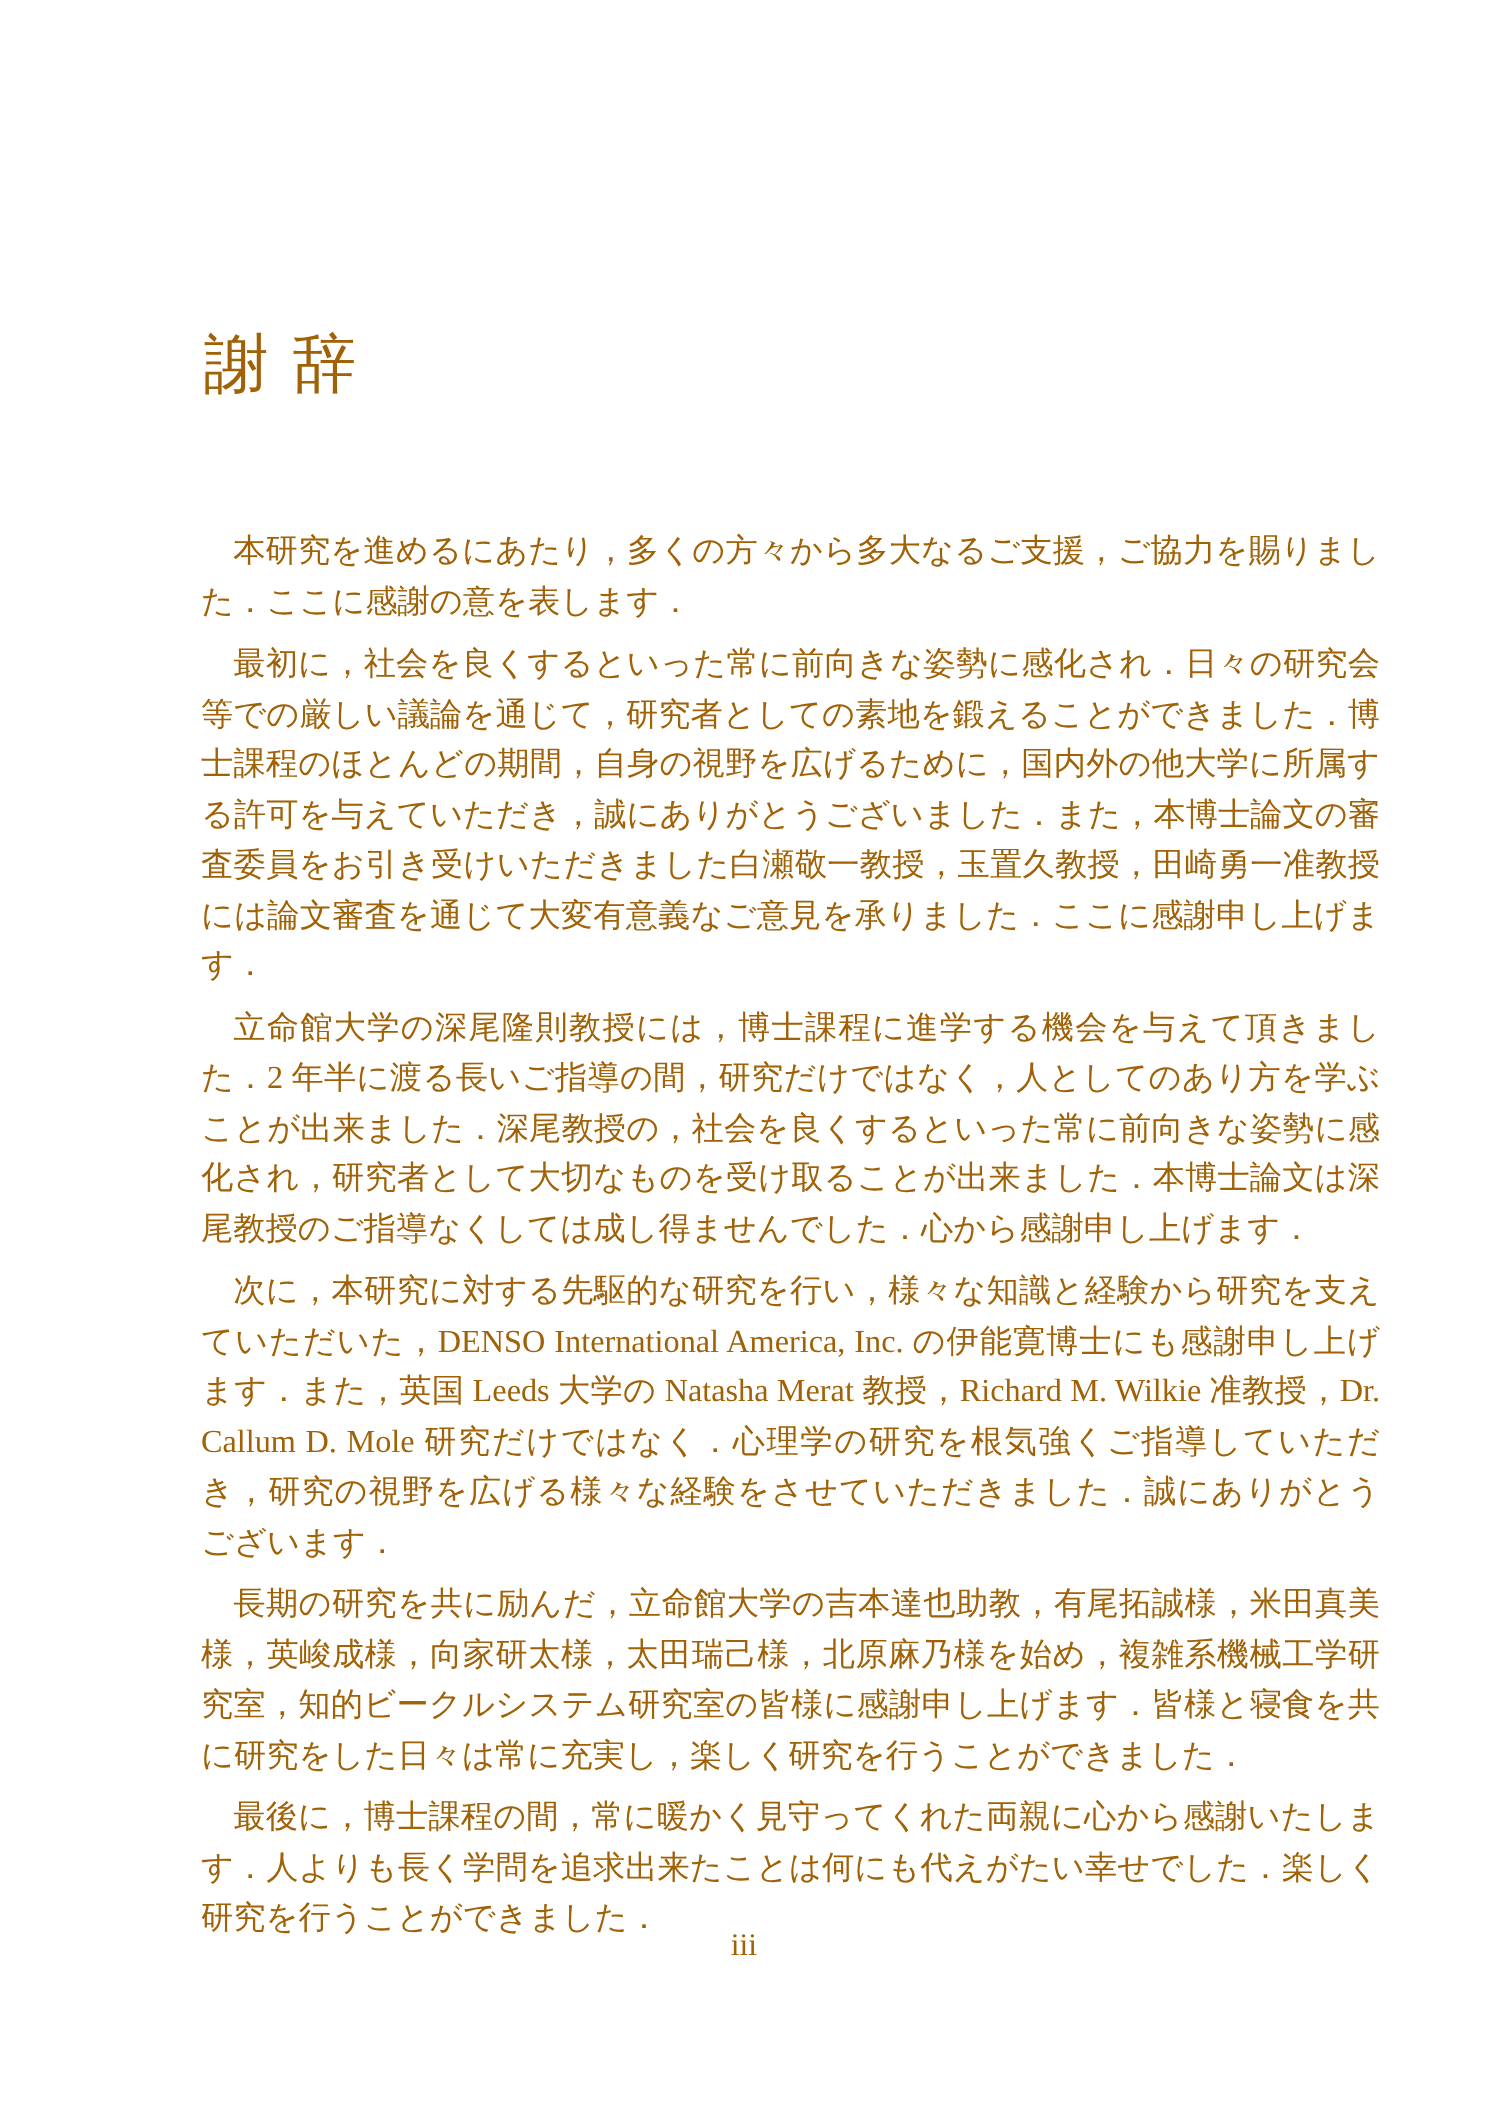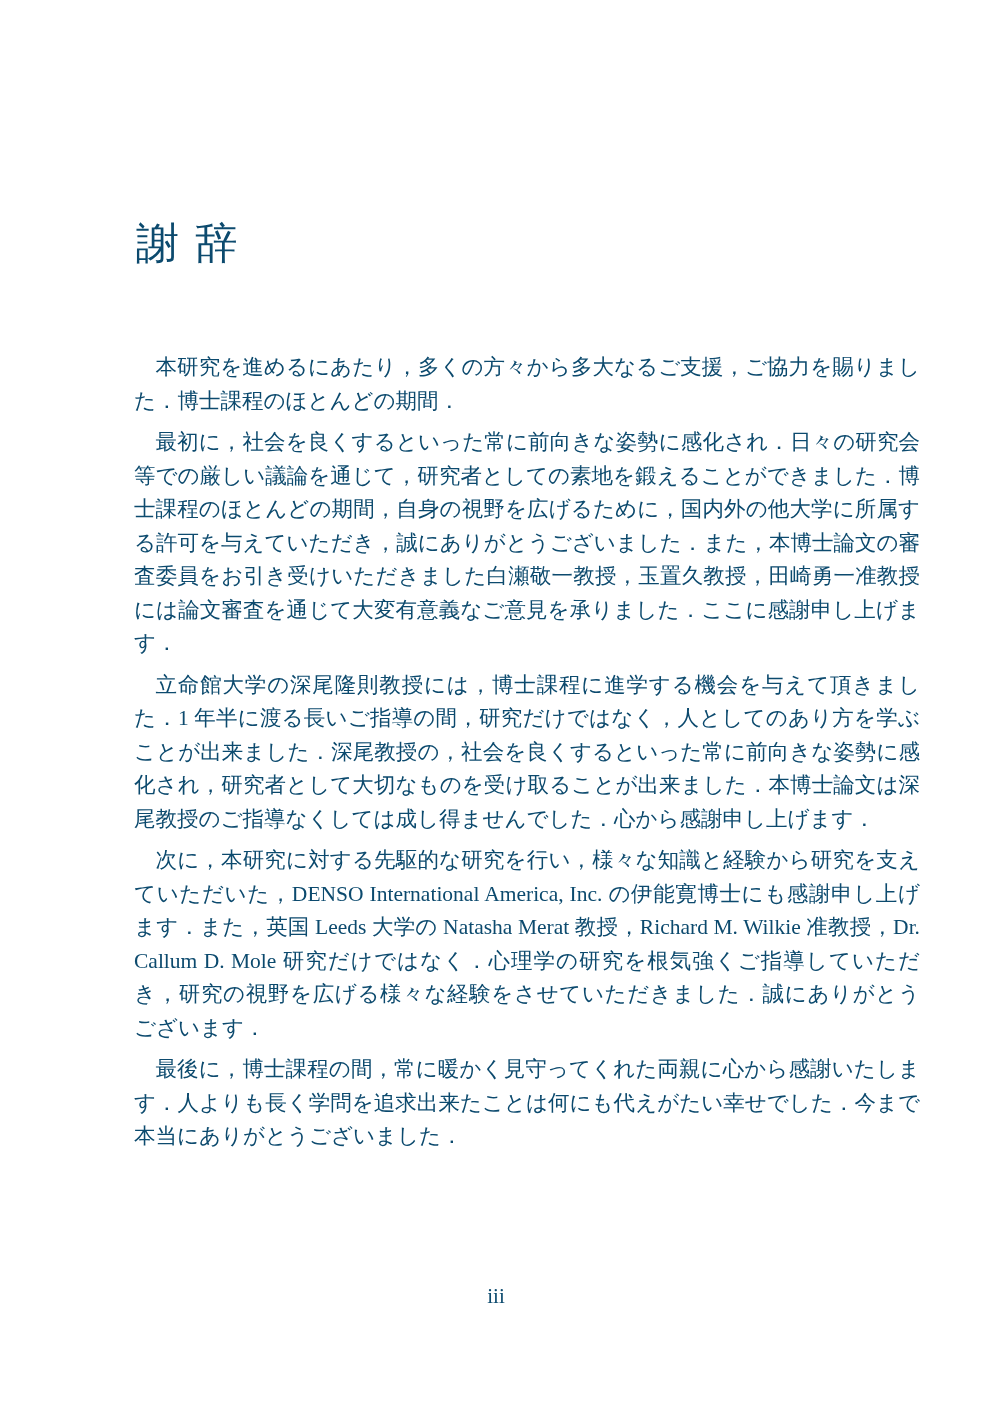--- a/index.html
+++ b/index.html
@@ -7,21 +7,21 @@
     padding: 0;
     background: #ffffff;
   }
   .page {
     position: relative;
     width: 992px;
     height: 1403px;
     background: #ffffff;
     box-sizing: border-box;
     padding: 220px 72px 0 134px;
-    color: #0c4a6e;
+    color: #a16207;
     overflow: hidden;
   }
   .doc-title {
     font-family: "DejaVu Sans", "Liberation Sans", sans-serif;
     font-size: 43px;
     font-weight: 500;
     line-height: 1.1;
     margin: 0 0 84px 2px;
     letter-spacing: 1px;
   }
@@ -44,21 +44,22 @@
     line-height: 1;
   }
 </style>
 </head>
 <body>
 
 <div class="page">
   <h1 class="doc-title">謝 辞</h1>
 
   <div class="doc-body">
-    <p>本研究を進めるにあたり，多くの方々から多大なるご支援，ご協力を賜りました．博士課程のほとんどの期間．</p>
+    <p>本研究を進めるにあたり，多くの方々から多大なるご支援，ご協力を賜りました．ここに感謝の意を表します．</p>
     <p>最初に，社会を良くするといった常に前向きな姿勢に感化され．日々の研究会等での厳しい議論を通じて，研究者としての素地を鍛えることができました．博士課程のほとんどの期間，自身の視野を広げるために，国内外の他大学に所属する許可を与えていただき，誠にありがとうございました．また，本博士論文の審査委員をお引き受けいただきました白瀬敬一教授，玉置久教授，田崎勇一准教授には論文審査を通じて大変有意義なご意見を承りました．ここに感謝申し上げます．</p>
-    <p>立命館大学の深尾隆則教授には，博士課程に進学する機会を与えて頂きました．1 年半に渡る長いご指導の間，研究だけではなく，人としてのあり方を学ぶことが出来ました．深尾教授の，社会を良くするといった常に前向きな姿勢に感化され，研究者として大切なものを受け取ることが出来ました．本博士論文は深尾教授のご指導なくしては成し得ませんでした．心から感謝申し上げます．</p>
+    <p>立命館大学の深尾隆則教授には，博士課程に進学する機会を与えて頂きました．2 年半に渡る長いご指導の間，研究だけではなく，人としてのあり方を学ぶことが出来ました．深尾教授の，社会を良くするといった常に前向きな姿勢に感化され，研究者として大切なものを受け取ることが出来ました．本博士論文は深尾教授のご指導なくしては成し得ませんでした．心から感謝申し上げます．</p>
     <p>次に，本研究に対する先駆的な研究を行い，様々な知識と経験から研究を支えていただいた，DENSO International America, Inc. の伊能寛博士にも感謝申し上げます．また，英国 Leeds 大学の Natasha Merat 教授，Richard M. Wilkie 准教授，Dr. Callum D. Mole 研究だけではなく．心理学の研究を根気強くご指導していただき，研究の視野を広げる様々な経験をさせていただきました．誠にありがとうございます．</p>
-    <p>最後に，博士課程の間，常に暖かく見守ってくれた両親に心から感謝いたします．人よりも長く学問を追求出来たことは何にも代えがたい幸せでした．今まで本当にありがとうございました．</p>
+    <p>長期の研究を共に励んだ，立命館大学の吉本達也助教，有尾拓誠様，米田真美様，英峻成様，向家研太様，太田瑞己様，北原麻乃様を始め，複雑系機械工学研究室，知的ビークルシステム研究室の皆様に感謝申し上げます．皆様と寝食を共に研究をした日々は常に充実し，楽しく研究を行うことができました．</p>
+    <p>最後に，博士課程の間，常に暖かく見守ってくれた両親に心から感謝いたします．人よりも長く学問を追求出来たことは何にも代えがたい幸せでした．楽しく研究を行うことができました．</p>
   </div>
 
   <div class="page-footer">iii</div>
 </div>
 
 </body></html>

